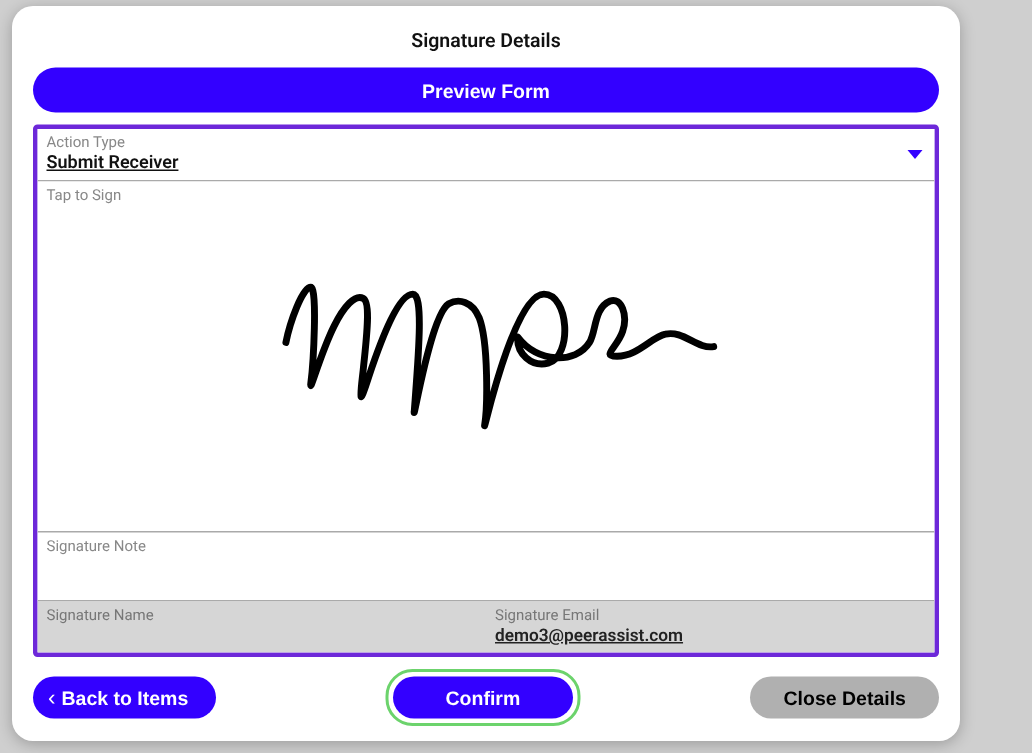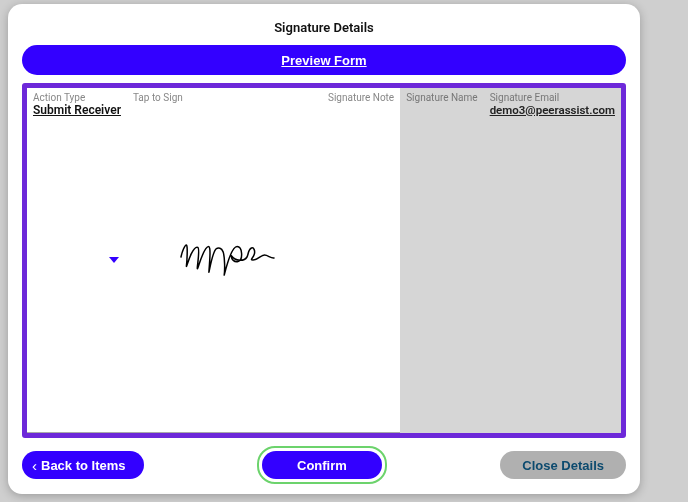--- a/index.html
+++ b/index.html
@@ -28,29 +28,28 @@
   .preview-btn {
     width: 100%;
     background: #3300ff;
     color: #fff;
     border: none;
     border-radius: 999px;
     height: 30px;
     font-size: 13px;
     font-weight: 600;
     cursor: pointer;
-    text-decoration: underline;
   }
   .panel {
     margin-top: 8px;
-    border: 5px solid #6d28d9;
+    border: 3px solid #6d28d9;
     border-radius: 3px;
     overflow: hidden;
     flex: 1;
-    display: flex; 
+    display: flex; flex-direction: column;
   }
   .row { border-bottom: 1px solid #aaa; }
   .row:last-child { border-bottom: none; }
   .field-label {
     font-size: 10px;
     color: #888;
     padding: 4px 6px 0 6px;
     display: block;
   }
   .field-value {
@@ -125,21 +124,21 @@
     border-radius: 18px;
     padding: 3px;
   }
   .confirm-btn {
     background: #3300ff;
     color: #fff;
     width: 120px;
   }
   .close-btn {
     background: #b0b0b0;
-    color: #0c4a6e;
+    color: #000000;
     padding: 0 22px;
   }
 </style>
 </head>
 <body>
 
 <div class="backdrop"></div>
 
 <div class="modal">
 

